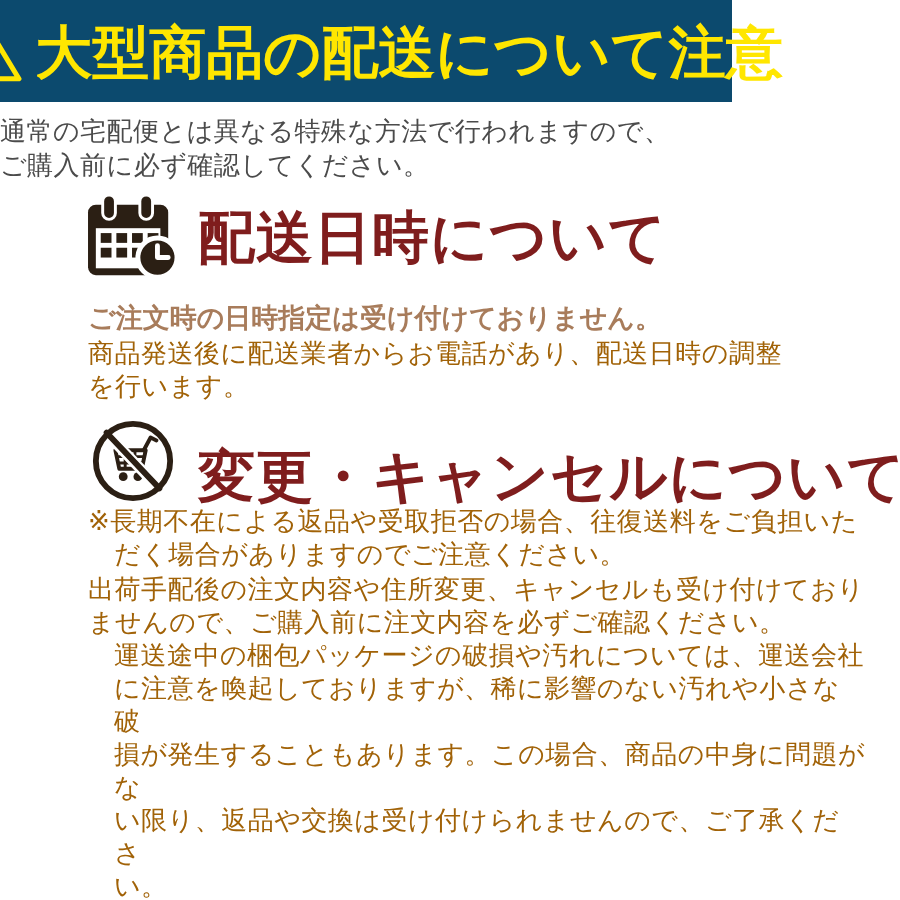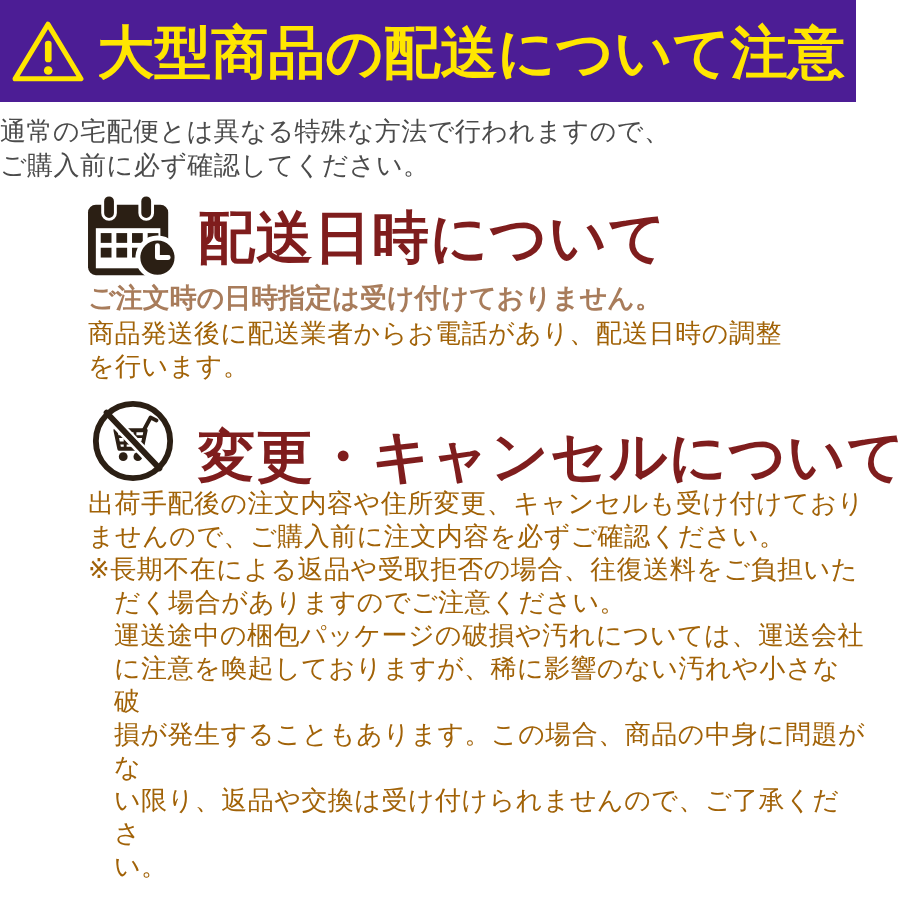--- a/index.html
+++ b/index.html
@@ -4,21 +4,21 @@
 <style>
   html,body{margin:0;padding:0;}
   body{
     width:900px;height:900px;background:#ffffff;overflow:hidden;
     font-family:"Liberation Sans","DejaVu Sans",sans-serif;
   }
   .page{width:900px;height:900px;position:relative;}
 
   
   .banner{
-    width:856px;height:102px;background:#4c1d95;
+    width:732px;height:102px;background:#0c4a6e;
     display:flex;align-items:center;justify-content:center;gap:12px;
   }
   .banner .warn-svg{width:74px;height:66px;flex:0 0 auto;margin-top:2px;}
   .banner .title{
     font-family:"DejaVu Serif","Liberation Serif",serif;
     font-weight:700;font-size:57px;color:#FFE600;letter-spacing:0px;
     white-space:nowrap;line-height:1;
   }
 
   
@@ -34,21 +34,21 @@
     margin:10px 0 0 84px;height:90px;
   }
   .sec-head.second{margin-top:12px;align-items:flex-end;}
   .sec-icon{width:98px;height:88px;flex:0 0 auto;display:flex;align-items:center;justify-content:center;}
   .sec-icon svg{width:100%;height:100%;}
   .sec-title{
     font-size:57px;font-weight:700;color:#7f1d1d;line-height:1;
     letter-spacing:1px;white-space:nowrap;
   }
   .subhead{
-    margin:0 40px 0 88px;
+    margin:20px 40px 0 88px;
     font-size:27px;font-weight:700;color:#A87C5B;line-height:33px;
     white-space:pre-line;
   }
   .subhead.second{margin-top:6px;}
   .body-text{
     margin:2px 34px 0 88px;
     font-size:26px;color:#a16207;line-height:33px;
     white-space:pre-line;letter-spacing:0.5px;
   }
   .body-text.note{padding-left:1em;text-indent:-1em;margin-top:0;}
@@ -107,23 +107,23 @@
           <path d="M28.5 40.5 H56.5 M29.5 47 H55.5 M37 34 V53 M47 34 V53" stroke-width="3"></path>
         </g>
         <circle cx="35" cy="61" r="4.5" fill="#2B1F14"></circle>
         <circle cx="50" cy="61" r="4.5" fill="#2B1F14"></circle>
         <line x1="24" y1="23" x2="67" y2="68" stroke="#ffffff" stroke-width="11"></line>
         <line x1="18" y1="16" x2="72" y2="73" stroke="#2B1F14" stroke-width="6" stroke-linecap="round"></line>
       </svg>
     </div>
     <div class="sec-title">変更・キャンセルについて</div>
   </div>
+  <div class="body-text note">※長期不在による返品や受取拒否の場合、往復送料をご負担いた
+だく場合がありますのでご注意ください。</div>
   <div class="body-text">出荷手配後の注文内容や住所変更、キャンセルも受け付けており
 ませんので、ご購入前に注文内容を必ずご確認ください。</div>
-  <div class="body-text note">※長期不在による返品や受取拒否の場合、往復送料をご負担いた
-だく場合がありますのでご注意ください。</div>
   <div class="body-text indent">運送途中の梱包パッケージの破損や汚れについては、運送会社
 に注意を喚起しておりますが、稀に影響のない汚れや小さな破
 損が発生することもあります。この場合、商品の中身に問題がな
 い限り、返品や交換は受け付けられませんので、ご了承くださ
 い。</div>
 
 </div>
 
 </body></html>

